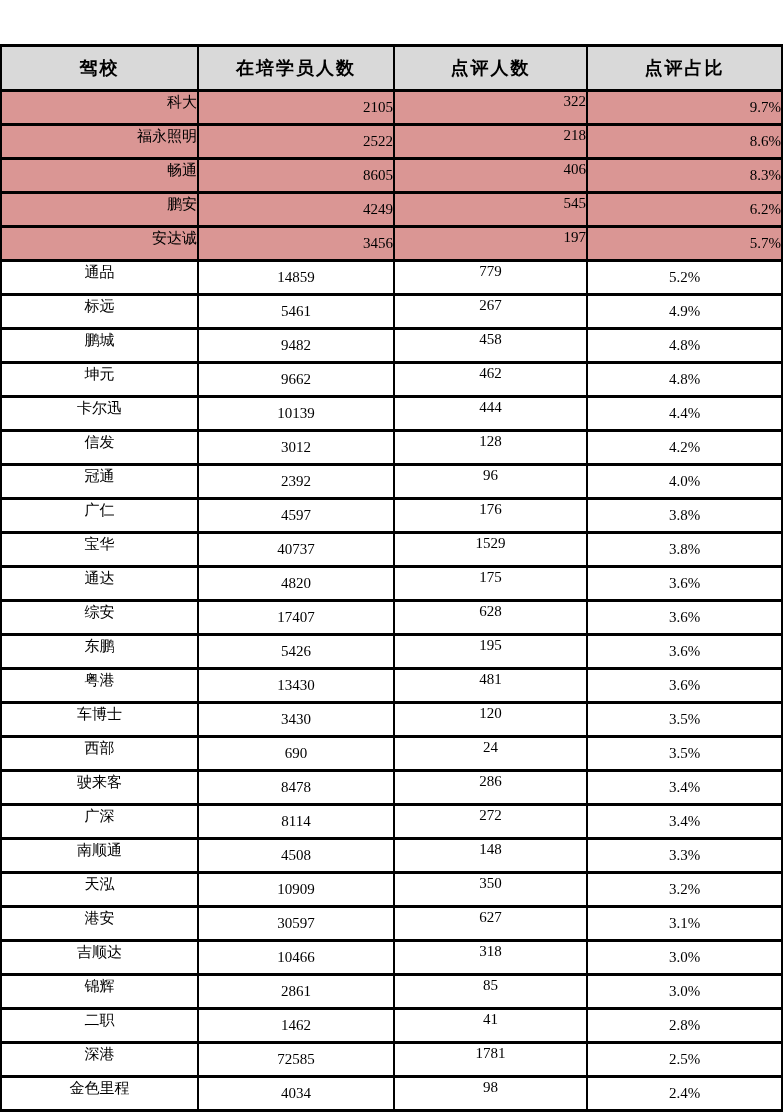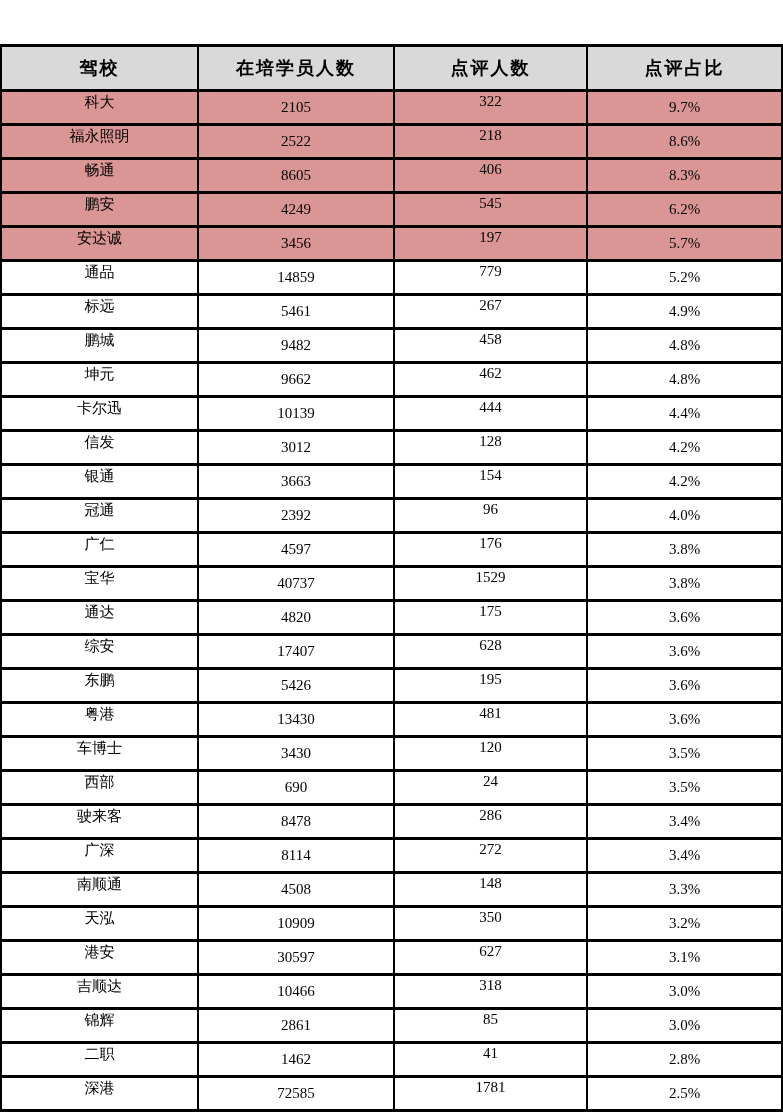--- a/index.html
+++ b/index.html
@@ -51,20 +51,21 @@
   table.school-table td:nth-child(1),
   table.school-table td:nth-child(3) {
     padding-top: 1px;
   }
   table.school-table td:nth-child(2),
   table.school-table td:nth-child(4) {
     padding-top: 7px;
   }
   table.school-table tr.hl td {
     background: #DA9694;
+    text-align: right;
   }
 </style>
 </head>
 <body>
 
 <div class="page">
   <table class="school-table">
     <colgroup>
       <col style="width:197px">
       <col style="width:196px">
@@ -140,26 +141,20 @@
           <td>444</td>
           <td>4.4%</td>
         </tr>
         <tr>
           <td>信发</td>
           <td>3012</td>
           <td>128</td>
           <td>4.2%</td>
         </tr>
         <tr>
-          <td>银通</td>
-          <td>3663</td>
-          <td>154</td>
-          <td>4.2%</td>
-        </tr>
-        <tr>
           <td>冠通</td>
           <td>2392</td>
           <td>96</td>
           <td>4.0%</td>
         </tr>
         <tr>
           <td>广仁</td>
           <td>4597</td>
           <td>176</td>
           <td>3.8%</td>

